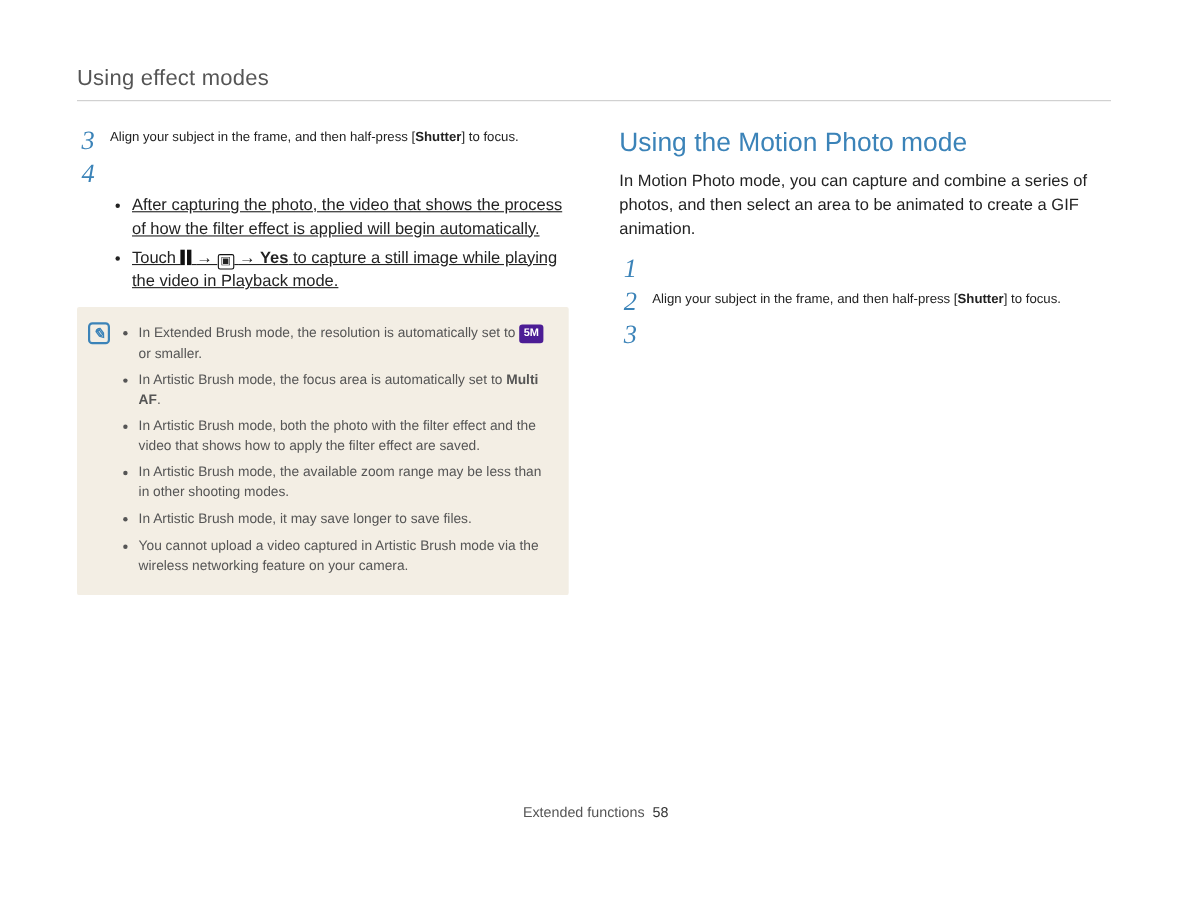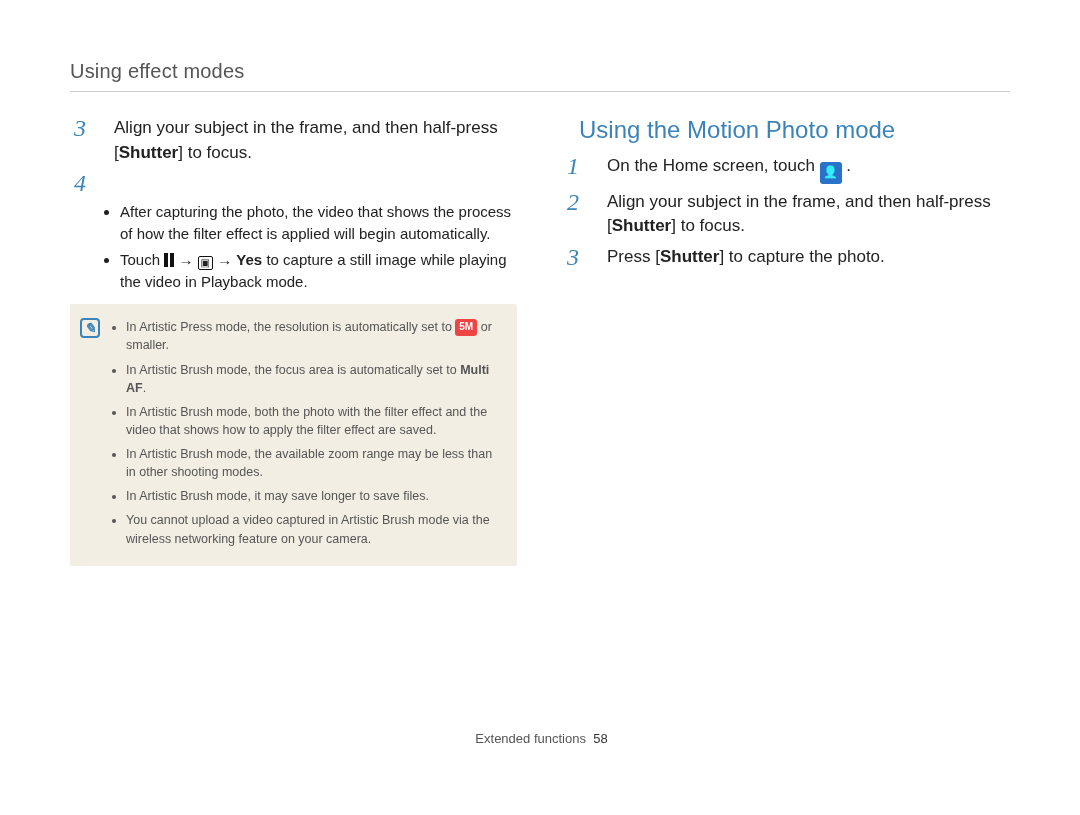--- a/index.html
+++ b/index.html
@@ -47,36 +47,36 @@
     font-family: Georgia, "Times New Roman", serif;
     font-style: italic;
     font-size: 24px;
     color: #3b83b8;
     width: 20px;
     line-height: 1;
     flex: 0 0 auto;
     text-align: center;
   }
   .step-text {
-    font-size: 17px;
+    font-size: 12px;
     line-height: 1.45;
     color: #222;
-    margin-left: 14px;
   }
   .step-text strong { font-weight: 600; }
   .sub-bullets {
     list-style: disc;
     margin: 4px 0 12px 0;
     padding-left: 20px;
   }
   .sub-bullets li {
     font-size: 15px;
     line-height: 1.45;
     color: #222;
     margin-bottom: 4px;
+    text-decoration: underline;
   }
   .sub-note {
     margin-left: 30px;
   }
   .note-box {
     background: #f3eee4;
     border-radius: 2px;
     padding: 14px 16px 12px 10px;
     display: flex;
     gap: 8px;
@@ -129,21 +129,21 @@
     display: inline-block;
     border: 1.5px solid #111;
     border-radius: 2px;
     padding: 0 2px;
     font-size: 10px;
     vertical-align: -1px;
     line-height: 1.2;
   }
   .icon-5m {
     display: inline-block;
-    background: #ef4444;
+    background: #4c1d95;
     color: #fff;
     border-radius: 3px;
     font-size: 10px;
     padding: 1px 4px;
     vertical-align: 1px;
     font-weight: bold;
   }
   .icon-motion {
     display: inline-flex;
     width: 22px;
@@ -159,21 +159,21 @@
   }
   .icon-motion::before {
     content: "👤";
     font-size: 12px;
     filter: brightness(2);
   }
   .heading-mode {
     font-size: 24px;
     color: #3b83b8;
     font-weight: 400;
-    margin: 0 0 10px 16px;
+    margin: 0 0 10px 0;
   }
   .intro {
     font-size: 15px;
     line-height: 1.45;
     color: #222;
     margin-bottom: 14px;
   }
   .footer {
     position: absolute;
     left: 3px;
@@ -225,61 +225,54 @@
           </li>
         </ul>
       </div>
 
       <div class="note-box">
         <div class="note-icon-wrap">
           <div class="note-icon">✎</div>
         </div>
         <ul class="note-list">
           <li>
-            <span>In Artistic Press mode, the resolution is automatically set to </span>
+            <span>In Extended Brush mode, the resolution is automatically set to </span>
             <span class="icon-5m">5M</span>
             <span> or smaller.</span>
           </li>
           <li>
             <span>In Artistic Brush mode, the focus area is automatically set to </span><strong>Multi AF</strong><span>.</span>
           </li>
           <li>In Artistic Brush mode, both the photo with the filter effect and the video that shows how to apply the filter effect are saved.</li>
           <li>In Artistic Brush mode, the available zoom range may be less than in other shooting modes.</li>
           <li>In Artistic Brush mode, it may save longer to save files.</li>
           <li>You cannot upload a video captured in Artistic Brush mode via the wireless networking feature on your camera.</li>
         </ul>
       </div>
 
     </div>
 
     <div class="col">
 
       <h2 class="heading-mode">Using the Motion Photo mode</h2>
+      <div class="intro">In Motion Photo mode, you can capture and combine a series of photos, and then select an area to be animated to create a GIF animation.</div>
 
       <div class="step">
         <div class="step-num">1</div>
-        <div class="step-text">
-          <span>On the Home screen, touch </span>
-          <span class="icon-motion"></span>
-          <span>.</span>
-        </div>
       </div>
 
       <div class="step">
         <div class="step-num">2</div>
         <div class="step-text">
           <span>Align your subject in the frame, and then half-press [</span><strong>Shutter</strong><span>] to focus.</span>
         </div>
       </div>
 
       <div class="step">
         <div class="step-num">3</div>
-        <div class="step-text">
-          <span>Press [</span><strong>Shutter</strong><span>] to capture the photo.</span>
-        </div>
       </div>
 
 
     </div>
   </div>
 
   <div class="footer">
     <span>Extended functions</span>&nbsp;&nbsp;<span class="pn">58</span>
   </div>
 

